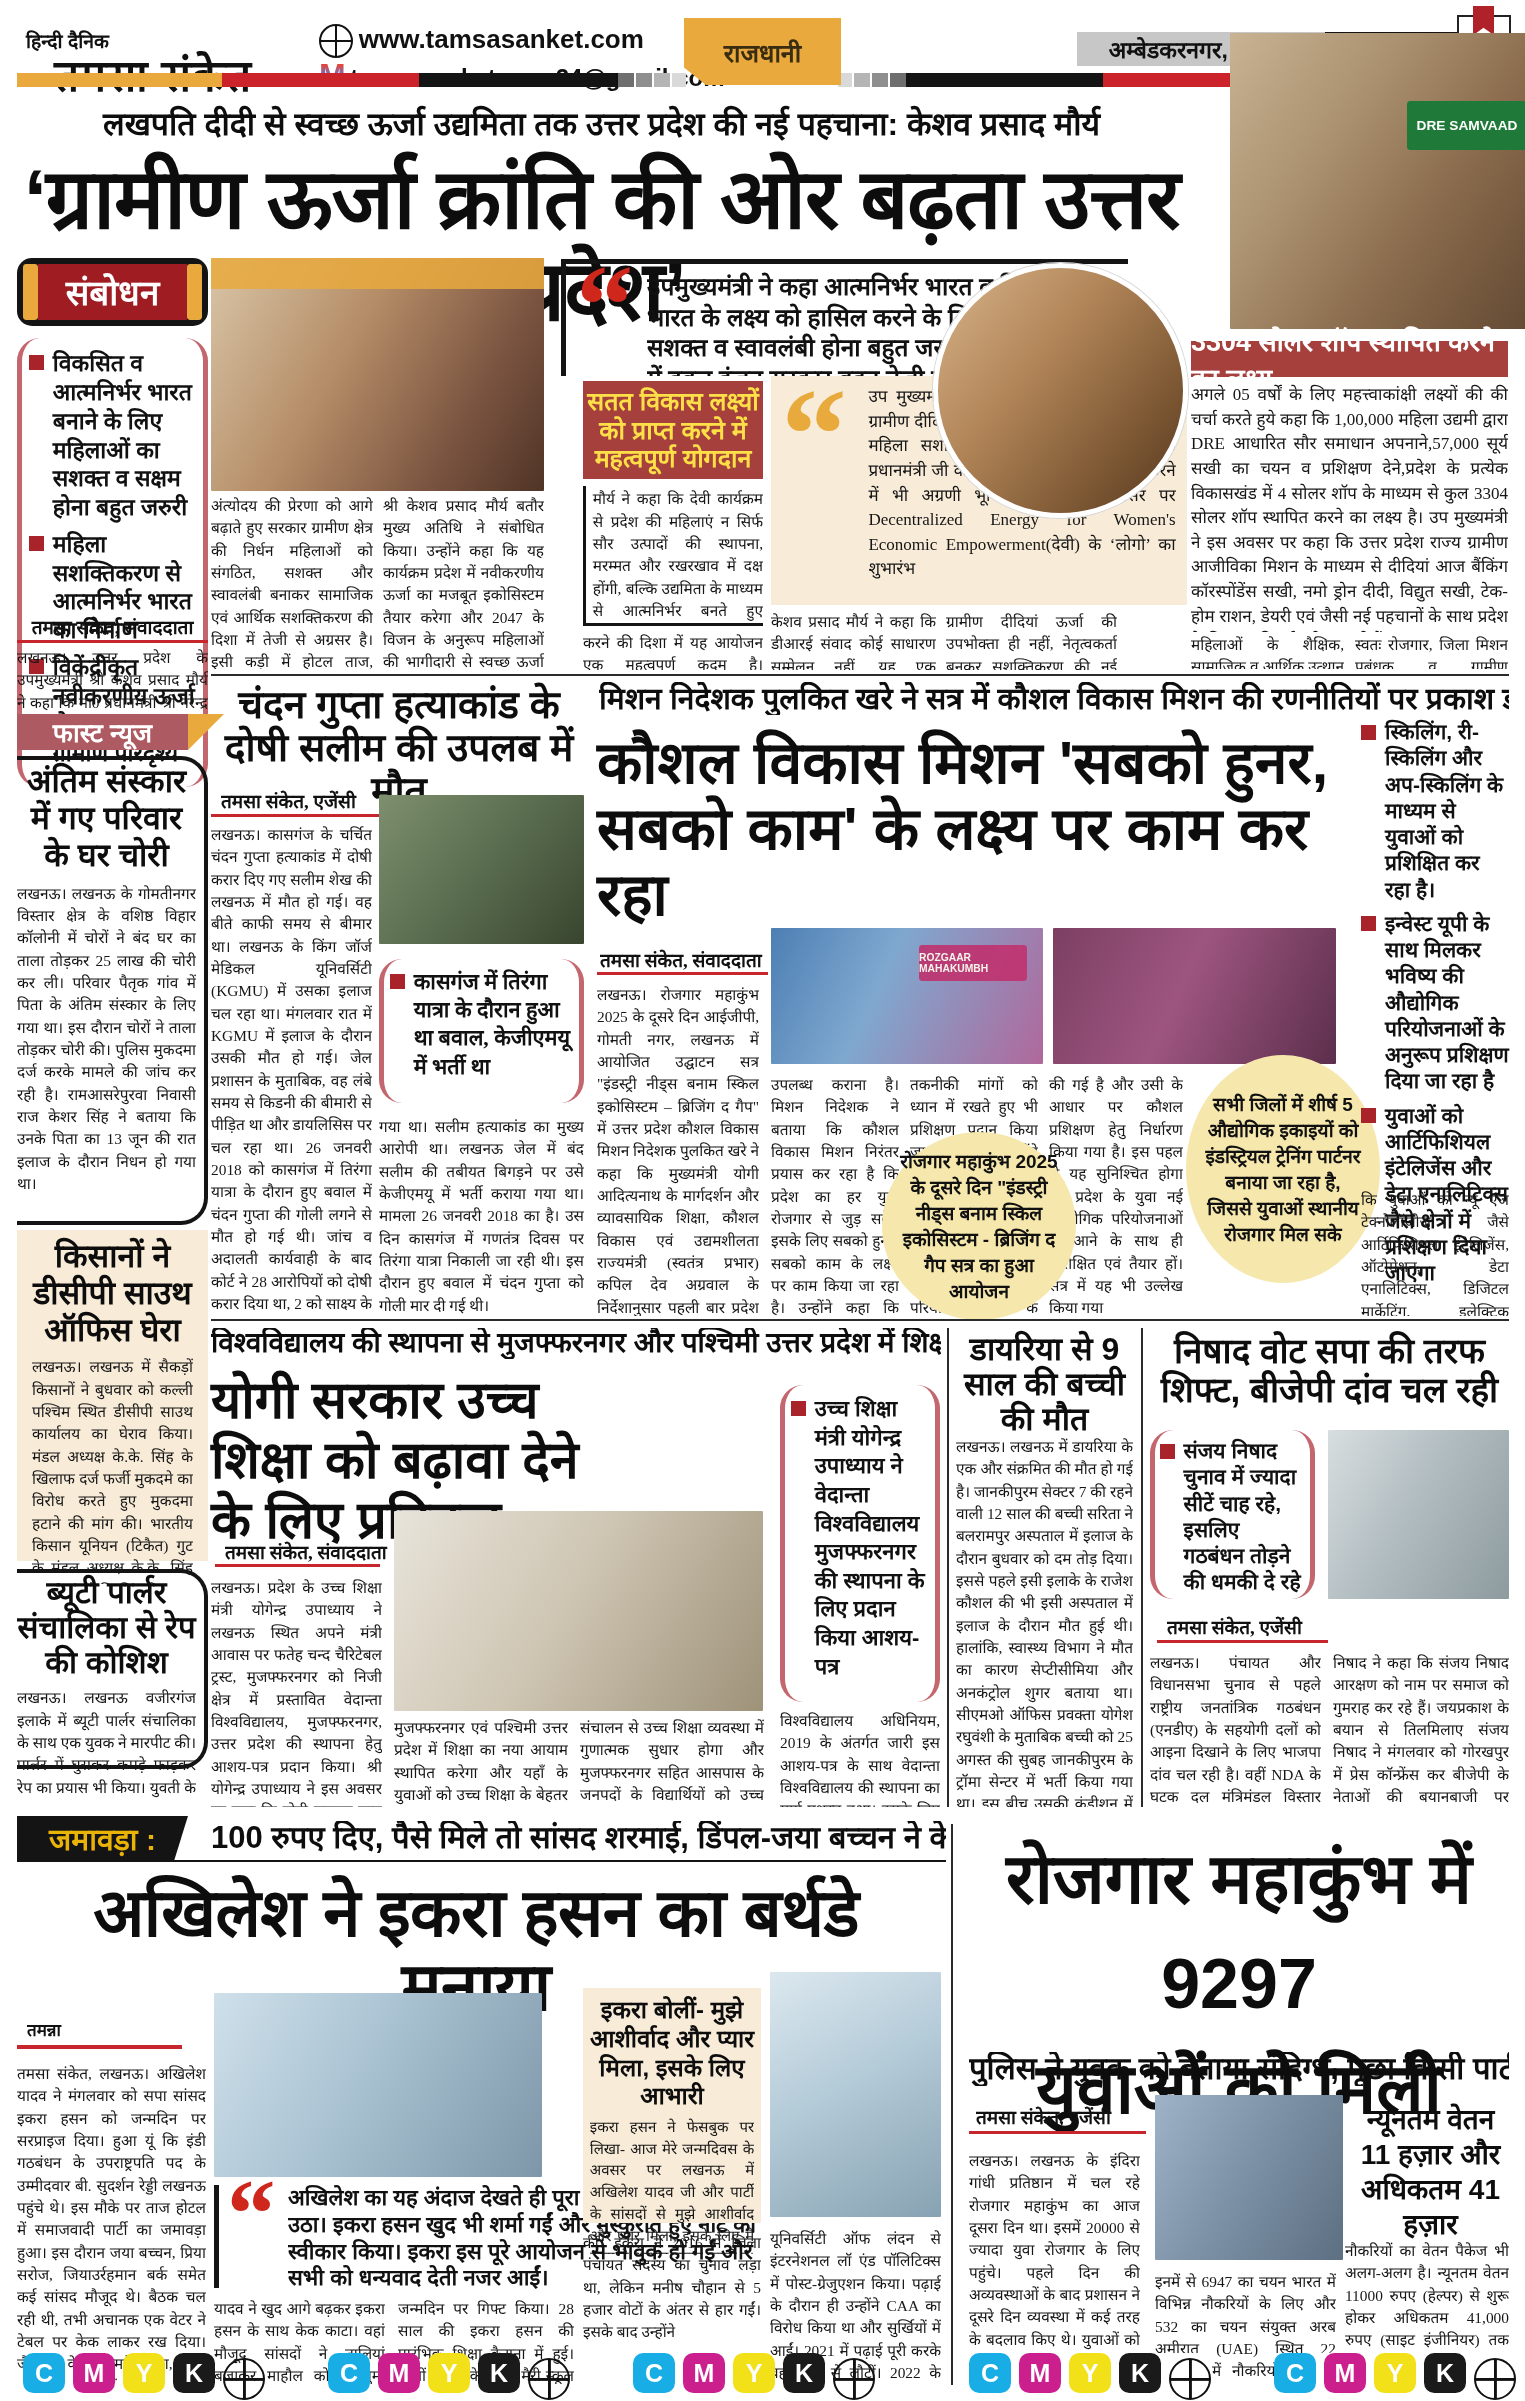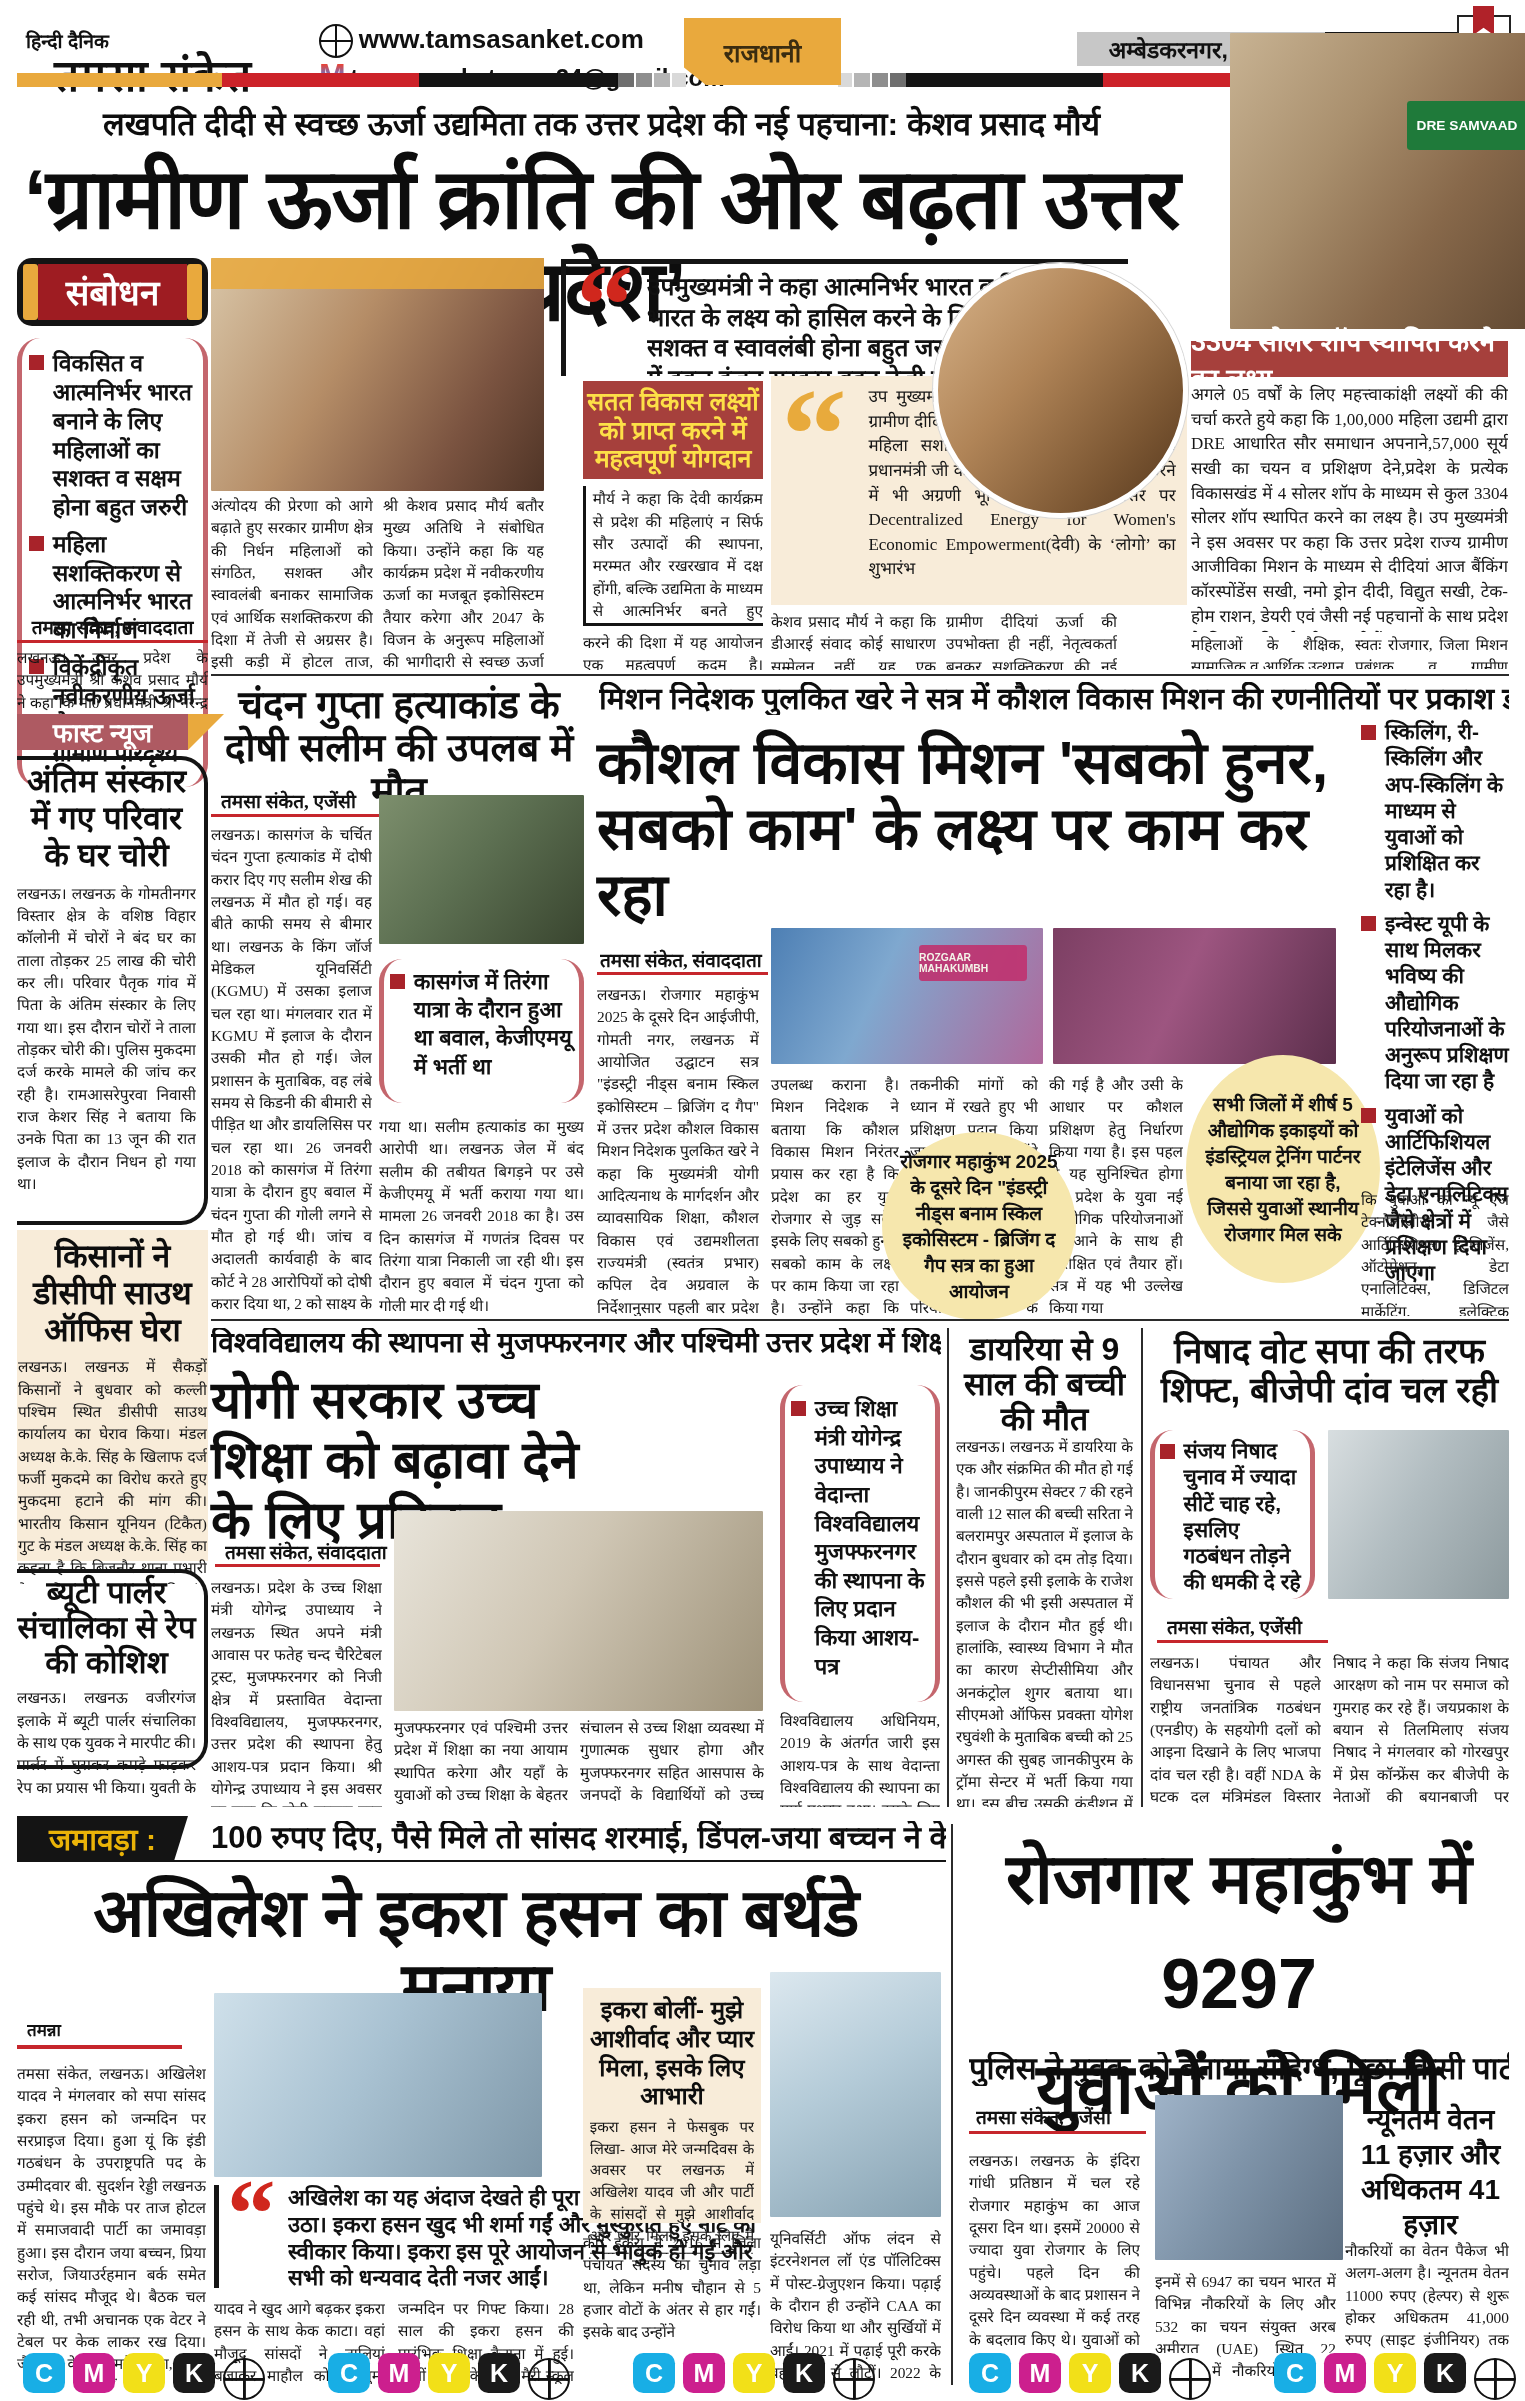--- a/index.html
+++ b/index.html
@@ -117,21 +117,21 @@
   <div class="abs body-text" style="left:17px;top:647px;width:191px;height:64px;">लखनऊ। उत्तर प्रदेश के उपमुख्यमंत्री श्री केशव प्रसाद मौर्य ने कहा कि मा0 प्रधानमंत्री श्री नरेन्द्र मोदी जी के विकसित भारत और आत्मनिर्भर भारत के संकल्प तथा</div>
 
   <div class="abs sans" style="left:17px;top:714px;width:171px;height:36px;background:#ae5a62;color:#fff;display:flex;align-items:center;justify-content:center;font-size:26px;font-weight:800;">फास्ट न्यूज</div>
   <div class="abs" style="left:188px;top:714px;width:36px;height:36px;background:#e9a93d;clip-path:polygon(0 0,100% 0,0 100%);"></div>
 
   <div class="abs" style="left:17px;top:756px;width:191px;height:469px;border:4px solid #141414;border-left:none;border-radius:0 27px 27px 0;padding:3.4px 8px 3.4px 0;box-sizing:border-box;">
     <div class="sans hl center" style="font-size:32px;line-height:1.15;">अंतिम संस्कार में गए परिवार के घर चोरी</div>
     <div class="body-text" style="margin-top:9px;height:336px;">लखनऊ। लखनऊ के गोमतीनगर विस्तार क्षेत्र के वशिष्ठ विहार कॉलोनी में चोरों ने बंद घर का ताला तोड़कर 25 लाख की चोरी कर ली। परिवार पैतृक गांव में पिता के अंतिम संस्कार के लिए गया था। इस दौरान चोरों ने ताला तोड़कर चोरी की। पुलिस मुकदमा दर्ज करके मामले की जांच कर रही है। रामआसरेपुरवा निवासी राज केशर सिंह ने बताया कि उनके पिता का 13 जून की रात इलाज के दौरान निधन हो गया था।</div>
   </div>
 
-  <div class="abs creambox" style="left:17px;top:1230px;width:191px;height:331px;padding:8px 1px;box-sizing:border-box;">
+  <div class="abs creambox" style="left:17px;top:1230px;width:191px;height:331px;padding:8px 15px;box-sizing:border-box;">
     <div class="sans hl center" style="font-size:32px;line-height:1.15;">किसानों ने डीसीपी साउथ ऑफिस घेरा</div>
     <div class="body-text" style="margin-top:8px;height:228px;">लखनऊ। लखनऊ में सैकड़ों किसानों ने बुधवार को कल्ली पश्चिम स्थित डीसीपी साउथ कार्यालय का घेराव किया। मंडल अध्यक्ष के.के. सिंह के खिलाफ दर्ज फर्जी मुकदमे का विरोध करते हुए मुकदमा हटाने की मांग की। भारतीय किसान यूनियन (टिकैत) गुट के मंडल अध्यक्ष के.के. सिंह का कहना है कि बिजनौर थाना प्रभारी ने उनसे एक लाख रुपए की मांग की। रुपए न देने पर उन्हें भू-माफिया बनाने की धमकी दी गई। इसके बाद झूठे प्रार्थना पत्र के आधार पर मुकदमा संख्या 247/2025 धारा 351(3) BNS में दर्ज कर दिया गया।</div>
   </div>
 
   <div class="abs" style="left:17px;top:1569px;width:191px;height:200px;border:4px solid #141414;border-left:none;border-radius:0 27px 27px 0;padding:3.4px 8px 3.4px 0;box-sizing:border-box;">
     <div class="sans hl center" style="font-size:31px;line-height:1.12;">ब्यूटी पार्लर संचालिका से रेप की कोशिश</div>
     <div class="body-text" style="margin-top:6.8px;height:114px;">लखनऊ। लखनऊ वजीरगंज इलाके में ब्यूटी पार्लर संचालिका के साथ एक युवक ने मारपीट की। पार्लर में घुसकर कपड़े फाड़कर रेप का प्रयास भी किया। युवती के शोर मचाने पर भीड़ जमा हो गई। जिसके बाद आरोपी रेप करके जान से मारने की धमकी देकर फरार हो गया। तालकटोरा निवासी पीड़िता ने बताया कि वह मौलवीगंज में ब्यूटी पार्लर चलाती हैं।</div>
   </div>
 
   <div class="abs photo ph-stage" style="left:211px;top:258px;width:333px;height:233px;">
@@ -167,21 +167,21 @@
 
   <div class="abs" style="left:211px;top:674px;width:1298px;height:1.7px;background:#2b2b2b;"></div>
 
   <div class="abs sans hl center" style="left:211px;top:684px;width:376px;font-size:39px;">चंदन गुप्ता हत्याकांड के दोषी सलीम की उपलब में मौत</div>
   <div class="abs byline" style="left:221px;top:788px;width:171px;">तमसा संकेत, एजेंसी</div>
   <div class="abs redrule" style="left:211px;top:814px;width:171px;"></div>
   <div class="abs body-text" style="left:211px;top:824px;width:161px;height:490px;">लखनऊ। कासगंज के चर्चित चंदन गुप्ता हत्याकांड में दोषी करार दिए गए सलीम शेख की लखनऊ में मौत हो गई। वह बीते काफी समय से बीमार था। लखनऊ के किंग जॉर्ज मेडिकल यूनिवर्सिटी (KGMU) में उसका इलाज चल रहा था। मंगलवार रात में KGMU में इलाज के दौरान उसकी मौत हो गई। जेल प्रशासन के मुताबिक, वह लंबे समय से किडनी की बीमारी से पीड़ित था और डायलिसिस पर चल रहा था। 26 जनवरी 2018 को कासगंज में तिरंगा यात्रा के दौरान हुए बवाल में चंदन गुप्ता की गोली लगने से मौत हो गई थी। जांच व अदालती कार्यवाही के बाद कोर्ट ने 28 आरोपियों को दोषी करार दिया था, 2 को साक्ष्य के अभाव में बरी कर दिया था।</div>
   <div class="abs photo ph-man" style="left:379px;top:795px;width:205px;height:149px;"></div>
   <div class="abs bracket" style="left:379px;top:959px;width:205px;height:144px;padding:9px 5.7px;box-sizing:border-box;display:flex;">
     <span class="sq"></span>
-    <span class="sans" style="font-size:21.7px;font-weight:800;line-height:1.3;">कासगंज में तिरंगा यात्रा के दौरान हुआ था बवाल, केजीएमयू में भर्ती था</span>
+    <span class="sans" style="font-size:21.7px;font-weight:800;line-height:1.3;font-family:Liberation Serif, serif;">कासगंज में तिरंगा यात्रा के दौरान हुआ था बवाल, केजीएमयू में भर्ती था</span>
   </div>
   <div class="abs body-text" style="left:379px;top:1116px;width:205px;height:198px;">गया था। सलीम हत्याकांड का मुख्य आरोपी था। लखनऊ जेल में बंद सलीम की तबीयत बिगड़ने पर उसे केजीएमयू में भर्ती कराया गया था। मामला 26 जनवरी 2018 का है। उस दिन कासगंज में गणतंत्र दिवस पर तिरंगा यात्रा निकाली जा रही थी। इस दौरान हुए बवाल में चंदन गुप्ता को गोली मार दी गई थी।</div>
 
   <div class="abs sans hl" style="left:599px;top:682px;width:910px;font-size:30px;white-space:nowrap;overflow:hidden;">मिशन निदेशक पुलकित खरे ने सत्र में कौशल विकास मिशन की रणनीतियों पर प्रकाश डाला</div>
   <div class="abs sans hl" style="left:597px;top:730px;width:741px;font-size:59px;line-height:1.12;">कौशल विकास मिशन 'सबको हुनर, सबको काम' के लक्ष्य पर काम कर रहा</div>
   <div class="abs byline" style="left:600px;top:947px;width:171px;">तमसा संकेत, संवाददाता</div>
   <div class="abs redrule" style="left:597px;top:972px;width:171px;"></div>
   <div class="abs body-text" style="left:597px;top:984px;width:162px;height:332px;">लखनऊ। रोजगार महाकुंभ 2025 के दूसरे दिन आईजीपी, गोमती नगर, लखनऊ में आयोजित उद्घाटन सत्र "इंडस्ट्री नीड्स बनाम स्किल इकोसिस्टम – ब्रिजिंग द गैप" में उत्तर प्रदेश कौशल विकास मिशन निदेशक पुलकित खरे ने कहा कि मुख्यमंत्री योगी आदित्यनाथ के मार्गदर्शन और व्यावसायिक शिक्षा, कौशल विकास एवं उद्यमशीलता राज्यमंत्री (स्वतंत्र प्रभार) कपिल देव अग्रवाल के निर्देशानुसार पहली बार प्रदेश के सभी जनपदों में उपलब्ध शीर्ष 5 औद्योगिक इकाइयों को इंडस्ट्रियल ट्रेनिंग पार्टनर बनाया जा रहा है। इस कदम का उद्देश्य युवाओं को स्थानीय रोजगार की आवश्यकताओं के अनुरूप प्रशिक्षित कर उन्हें अपने ही जिले में रोजगार</div>
 
   <div class="abs photo ph-award" style="left:771px;top:928px;width:272px;height:136px;">

